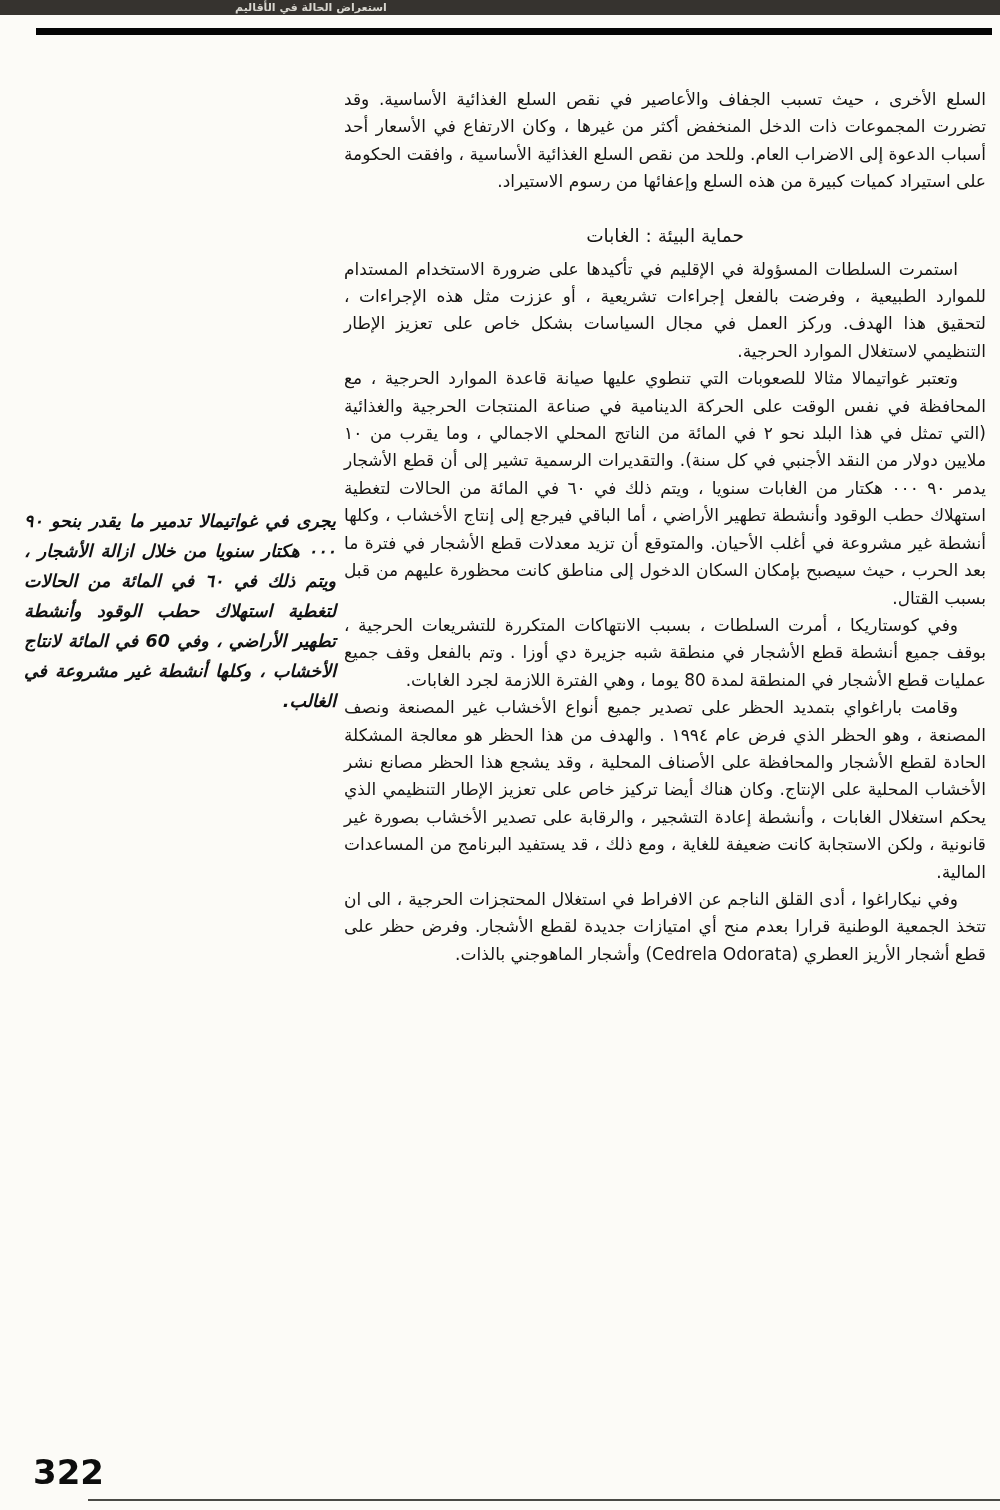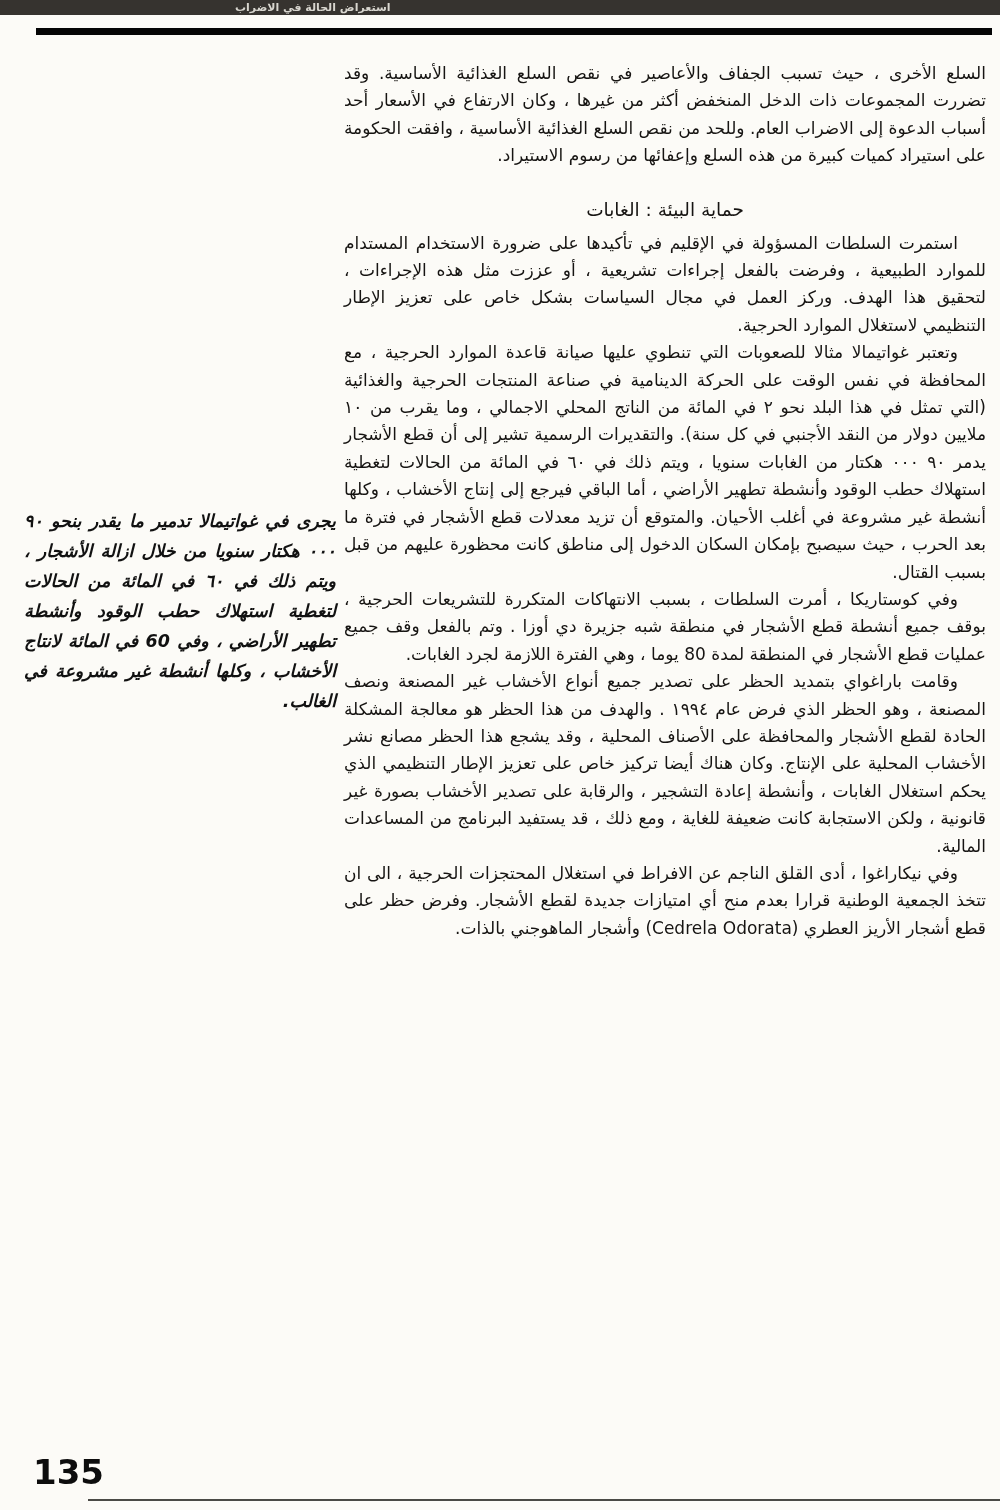--- a/index.html
+++ b/index.html
@@ -40,21 +40,21 @@
     position: absolute;
     top: 28px;
     left: 36px;
     width: 956px;
     height: 7px;
     background: #050505;
   }
   
   .body-column {
     position: absolute;
-    top: 60px;
+    top: 86px;
     right: 14px;
     width: 642px;
     direction: rtl;
     text-align: justify;
     font-size: 17px;
     line-height: 27.4px;
     font-weight: 500;
   }
   .body-column p {
     margin: 0;
@@ -101,33 +101,33 @@
     height: 2px;
     background: #4a4a46;
   }
 </style>
 </head>
 <body>
 
 <div class="page">
 
   <div class="header-bar"></div>
-  <div class="running-head">استعراض الحالة في الاضراب</div>
+  <div class="running-head">استعراض الحالة في الأقاليم</div>
   <div class="header-rule"></div>
 
   <aside class="pullquote">يجرى في غواتيمالا تدمير ما يقدر بنحو ٩٠ ٠٠٠ هكتار سنويا من خلال ازالة الأشجار ، ويتم ذلك في ٦٠ في المائة من الحالات لتغطية استهلاك حطب الوقود وأنشطة تطهير الأراضي ، وفي 60 في المائة لانتاج الأخشاب ، وكلها أنشطة غير مشروعة في الغالب.</aside>
 
   <main class="body-column">
     <p>السلع الأخرى ، حيث تسبب الجفاف والأعاصير في نقص السلع الغذائية الأساسية. وقد تضررت المجموعات ذات الدخل المنخفض أكثر من غيرها ، وكان الارتفاع في الأسعار أحد أسباب الدعوة إلى الاضراب العام. وللحد من نقص السلع الغذائية الأساسية ، وافقت الحكومة على استيراد كميات كبيرة من هذه السلع وإعفائها من رسوم الاستيراد.</p>
 
     <h2 class="section-heading">حماية البيئة : الغابات</h2>
 
     <p class="indent">استمرت السلطات المسؤولة في الإقليم في تأكيدها على ضرورة الاستخدام المستدام للموارد الطبيعية ، وفرضت بالفعل إجراءات تشريعية ، أو عززت مثل هذه الإجراءات ، لتحقيق هذا الهدف. وركز العمل في مجال السياسات بشكل خاص على تعزيز الإطار التنظيمي لاستغلال الموارد الحرجية.</p>
     <p class="indent">وتعتبر غواتيمالا مثالا للصعوبات التي تنطوي عليها صيانة قاعدة الموارد الحرجية ، مع المحافظة في نفس الوقت على الحركة الدينامية في صناعة المنتجات الحرجية والغذائية (التي تمثل في هذا البلد نحو ٢ في المائة من الناتج المحلي الاجمالي ، وما يقرب من ١٠ ملايين دولار من النقد الأجنبي في كل سنة). والتقديرات الرسمية تشير إلى أن قطع الأشجار يدمر ٩٠ ٠٠٠ هكتار من الغابات سنويا ، ويتم ذلك في ٦٠ في المائة من الحالات لتغطية استهلاك حطب الوقود وأنشطة تطهير الأراضي ، أما الباقي فيرجع إلى إنتاج الأخشاب ، وكلها أنشطة غير مشروعة في أغلب الأحيان. والمتوقع أن تزيد معدلات قطع الأشجار في فترة ما بعد الحرب ، حيث سيصبح بإمكان السكان الدخول إلى مناطق كانت محظورة عليهم من قبل بسبب القتال.</p>
     <p class="indent">وفي كوستاريكا ، أمرت السلطات ، بسبب الانتهاكات المتكررة للتشريعات الحرجية ، بوقف جميع أنشطة قطع الأشجار في منطقة شبه جزيرة دي أوزا . وتم بالفعل وقف جميع عمليات قطع الأشجار في المنطقة لمدة 80 يوما ، وهي الفترة اللازمة لجرد الغابات.</p>
     <p class="indent">وقامت باراغواي بتمديد الحظر على تصدير جميع أنواع الأخشاب غير المصنعة ونصف المصنعة ، وهو الحظر الذي فرض عام ١٩٩٤ . والهدف من هذا الحظر هو معالجة المشكلة الحادة لقطع الأشجار والمحافظة على الأصناف المحلية ، وقد يشجع هذا الحظر مصانع نشر الأخشاب المحلية على الإنتاج. وكان هناك أيضا تركيز خاص على تعزيز الإطار التنظيمي الذي يحكم استغلال الغابات ، وأنشطة إعادة التشجير ، والرقابة على تصدير الأخشاب بصورة غير قانونية ، ولكن الاستجابة كانت ضعيفة للغاية ، ومع ذلك ، قد يستفيد البرنامج من المساعدات المالية.</p>
     <p class="indent">وفي نيكاراغوا ، أدى القلق الناجم عن الافراط في استغلال المحتجزات الحرجية ، الى ان تتخذ الجمعية الوطنية قرارا بعدم منح أي امتيازات جديدة لقطع الأشجار. وفرض حظر على قطع أشجار الأريز العطري (Cedrela Odorata) وأشجار الماهوجني بالذات.</p>
   </main>
 
-  <div class="page-number">135</div>
+  <div class="page-number">322</div>
   <div class="bottom-rule"></div>
 
 </div>
 
 </body></html>

